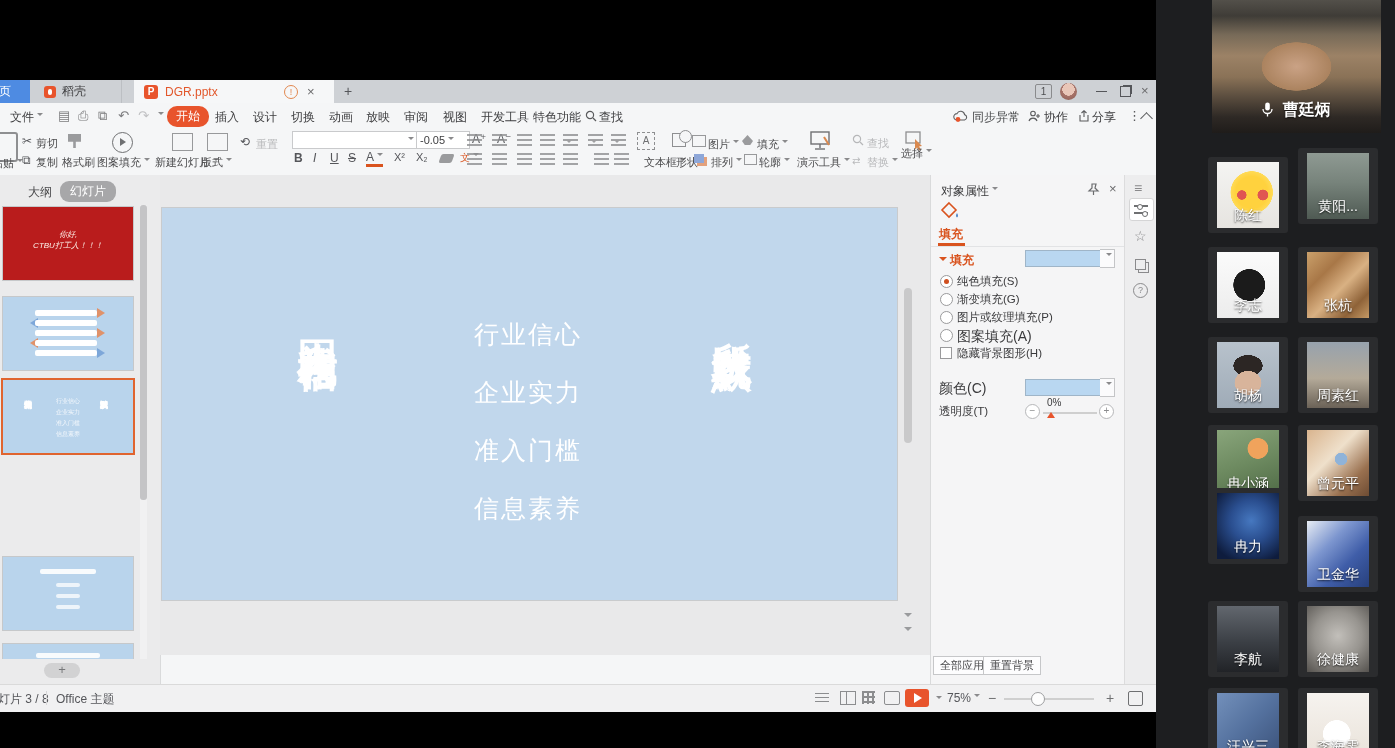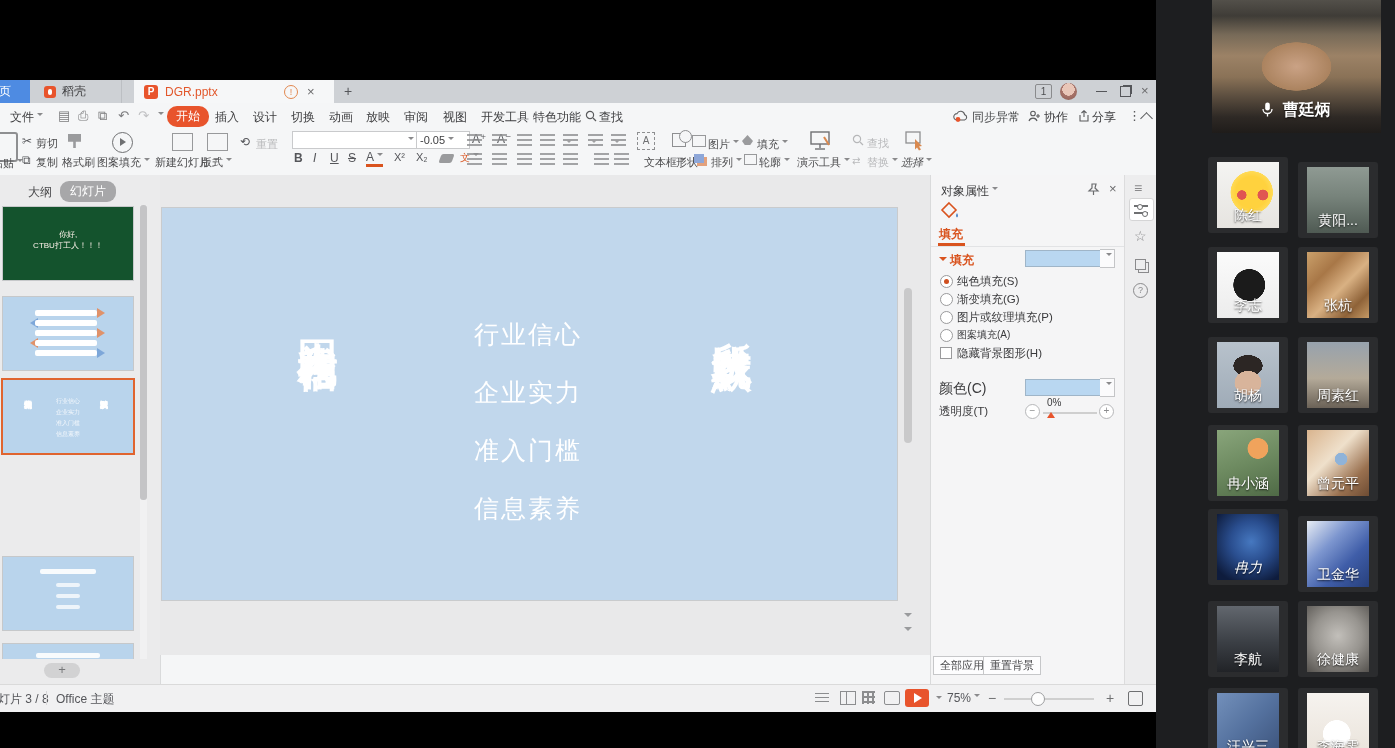--- a/index.html
+++ b/index.html
@@ -244,30 +244,30 @@
         <circle cx="5" cy="5" r="3.6" fill="none" stroke="#5a5b5d" stroke-width="1.2"></circle>
           <line x1="8" y1="8" x2="11" y2="11" stroke="#5a5b5d" stroke-width="1.2"></line>
         </svg>
       <span class="tlabel gray" style="left:867px;top:7px;">查找</span>
       <span class="tlabel gray" style="left:852px;top:26px;font-size:10px;">⇄</span>
       <span class="tlabel gray dd" style="left:867px;top:26px;">替换</span>
       <svg class="abs" style="left:905px;top:2px;" width="20" height="20" viewBox="0 0 20 20">
         <rect x="1" y="1" width="14" height="11" fill="none" stroke="#8e8f91" stroke-width="1.3"></rect>
         <path d="M10 8 l7 7 l-3 .5 l2 3 l-2 1 l-2-3 l-2 2 z" fill="#d9894f"></path>
         </svg>
-      <span class="tlabel dd" style="left:901px;top:26px;font-style:italic;">选择</span>
+      <span class="tlabel dd" style="left:901px;top:17px;">选择</span>
     </div>
 
     <div id="sidebar">
       <span class="sb-tab" style="left:28px;top:9px;">大纲</span>
       <span class="sb-tab sb-pill" style="position:absolute;left:60px;top:6px;">幻灯片</span>
 
       <div id="thumblist">
 
-        <div class="thumb" style="top: 2px; background: #14532d;">
+        <div class="thumb" style="top: 2px; background: #b91c1c; font-style: italic;">
           <div style="position:absolute;left:0;right:0;top:22px;text-align:center;color:#fdf2ea;font-size:8px;">你好,</div>
           <div style="position:absolute;left:0;right:0;top:33px;text-align:center;color:#fdf2ea;font-size:8px;">CTBU打工人！！！</div>
         </div>
 
         <div class="thumb" style="top: 92px; background: rgb(185, 212, 236);">
           <div class="tinybar" style="left:32px;top:13px;width:62px;height:6px;"></div>
             <div class="chev" style="left:94px;top:11px;border-left:8px solid #e0926a;"></div>
           <div class="chev" style="left:22px;top:21px;border-right:8px solid #7da7d9;"></div>
             <div class="tinybar" style="left:32px;top:23px;width:62px;height:6px;"></div>
           <div class="tinybar" style="left:32px;top:33px;width:62px;height:6px;"></div>
@@ -341,21 +341,21 @@
       <div class="swatch" style="left: 94px; top: 75px; background: rgb(185, 215, 241);"></div>
       <div class="swdd" style="left:169px;top:74px;"><span class="dd"></span></div>
 
       <div class="radio sel" style="left:9px;top:100px;"></div>
       <span class="abs" style="left:26px;top:99px;font-size:11.5px;">纯色填充(S)</span>
       <div class="radio" style="left:9px;top:118px;"></div>
       <span class="abs" style="left:26px;top:117px;font-size:11.5px;">渐变填充(G)</span>
       <div class="radio" style="left:9px;top:136px;"></div>
       <span class="abs" style="left:26px;top:135px;font-size:11.5px;">图片或纹理填充(P)</span>
       <div class="radio" style="left:9px;top:154px;"></div>
-      <span class="abs" style="left:26px;top:153px;font-size:10px;">图案填充(A)</span>
+      <span class="abs" style="left:26px;top:153px;font-size:14px;">图案填充(A)</span>
       <div class="cbox" style="left:9px;top:172px;"></div>
       <span class="abs" style="left:26px;top:171px;font-size:11.5px;">隐藏背景图形(H)</span>
 
       <span class="abs" style="left:8px;top:205px;font-size:14px;">颜色(C)</span>
       <div class="swatch" style="left: 94px; top: 204px; background: rgb(185, 215, 241);"></div>
       <div class="swdd" style="left:169px;top:203px;"><span class="dd"></span></div>
 
       <span class="abs" style="left:8px;top:229px;font-size:11.5px;">透明度(T)</span>
       <div class="circbtn" style="left:94px;top:229px;">−</div>
       <span class="abs" style="left:116px;top:222px;font-size:10px;color:#3a3a3c;">0%</span>
@@ -410,21 +410,21 @@
           <path d="M1 7 a4.5 4.5 0 0 0 9 0 M5.5 11.5 v3" stroke="#fff" stroke-width="1.3" fill="none"></path>
           </svg>
         <span>曹廷炳</span>
       </div>
     </div>
     <div id="pgrid">
         <div class="tile" style="left: 52px; top: 157px;">
           <div class="avatar" style="background: radial-gradient(circle at 40% 50%, rgb(224, 85, 82) 9%, rgba(0, 0, 0, 0) 10%), radial-gradient(circle at 74% 50%, rgb(224, 85, 82) 9%, rgba(0, 0, 0, 0) 10%), radial-gradient(circle at 56% 46%, rgb(255, 210, 62) 32%, rgb(255, 218, 85) 42%, rgba(0, 0, 0, 0) 43%), linear-gradient(rgb(244, 244, 242), rgb(230, 228, 224));"></div>
           <div class="pname">陈红</div>
         </div>
-        <div class="tile" style="left: 142px; top: 162px;">
+        <div class="tile" style="left: 142px; top: 148px;">
           <div class="avatar" style="background: linear-gradient(rgb(143, 154, 147) 0%, rgb(119, 131, 123) 45%, rgb(79, 90, 83) 100%);"></div>
           <div class="pname">黄阳...</div>
         </div>
         <div class="tile" style="left: 52px; top: 247px;">
           <div class="avatar" style="background: radial-gradient(circle at 52% 50%, rgb(27, 27, 27) 34%, rgba(0, 0, 0, 0) 35%), linear-gradient(rgb(251, 251, 251), rgb(236, 236, 236));"></div>
           <div class="pname">李志</div>
         </div>
         <div class="tile" style="left: 142px; top: 247px;">
           <div class="avatar" style="background: linear-gradient(135deg, rgb(202, 160, 107) 0%, rgb(168, 119, 71) 30%, rgb(217, 177, 131) 55%, rgb(142, 98, 56) 80%, rgb(197, 154, 102) 100%);"></div>
           <div class="pname">张杭</div>
@@ -438,21 +438,21 @@
           <div class="pname">周素红</div>
         </div>
         <div class="tile" style="left: 52px; top: 425px;">
           <div class="avatar" style="background: radial-gradient(circle at 66% 28%, rgb(240, 163, 92) 16%, rgba(0, 0, 0, 0) 17%), linear-gradient(160deg, rgb(137, 165, 123) 0%, rgb(109, 138, 96) 50%, rgb(79, 106, 70) 100%);"></div>
           <div class="pname">冉小涵</div>
         </div>
         <div class="tile" style="left: 142px; top: 425px;">
           <div class="avatar" style="background: radial-gradient(circle at 55% 44%, rgb(143, 179, 217) 12%, rgba(0, 0, 0, 0) 13%), linear-gradient(135deg, rgb(217, 180, 142) 0%, rgb(239, 224, 203) 40%, rgb(154, 113, 80) 75%, rgb(110, 76, 51) 100%);"></div>
           <div class="pname">曾元平</div>
         </div>
-        <div class="tile" style="left: 52px; top: 509px; font-style: italic;">
+        <div class="tile" style="left: 52px; top: 488px;">
           <div class="avatar" style="background: radial-gradient(circle at 55% 42%, rgb(70, 120, 192) 0%, rgb(42, 78, 143) 40%, rgb(14, 28, 61) 85%);"></div>
           <div class="pname">冉力</div>
         </div>
         <div class="tile" style="left: 142px; top: 516px;">
           <div class="avatar" style="background: linear-gradient(135deg, rgb(232, 237, 244) 0%, rgb(125, 150, 207) 35%, rgb(63, 93, 168) 65%, rgb(39, 64, 124) 100%);"></div>
           <div class="pname">卫金华</div>
         </div>
         <div class="tile" style="left: 52px; top: 601px;">
           <div class="avatar" style="background: linear-gradient(rgb(98, 103, 110) 0%, rgb(59, 63, 69) 55%, rgb(33, 35, 39) 100%);"></div>
           <div class="pname">李航</div>

